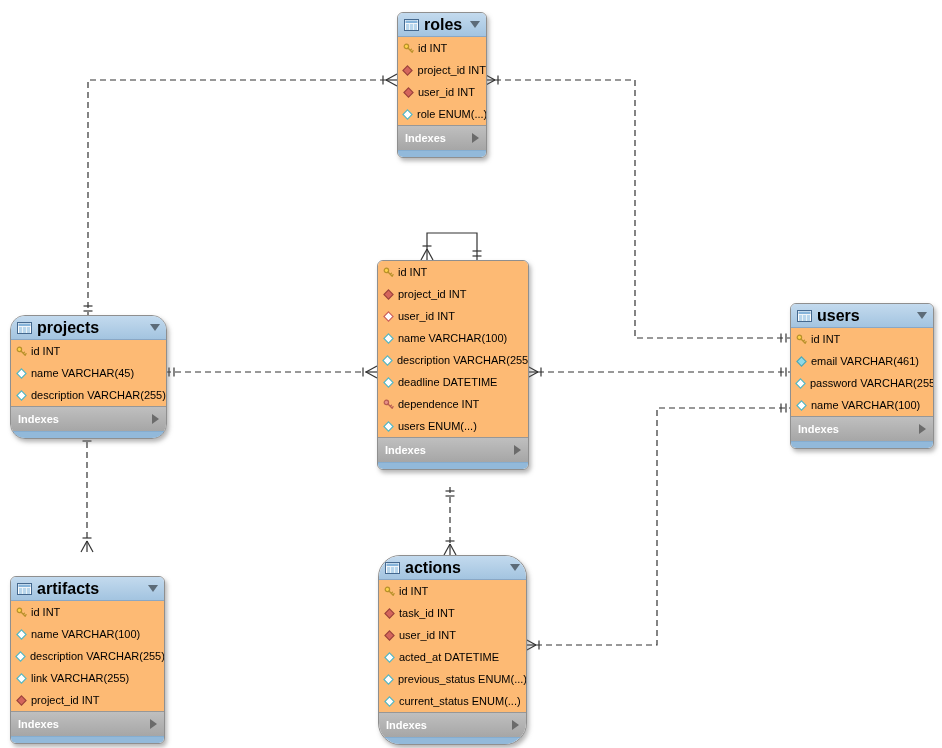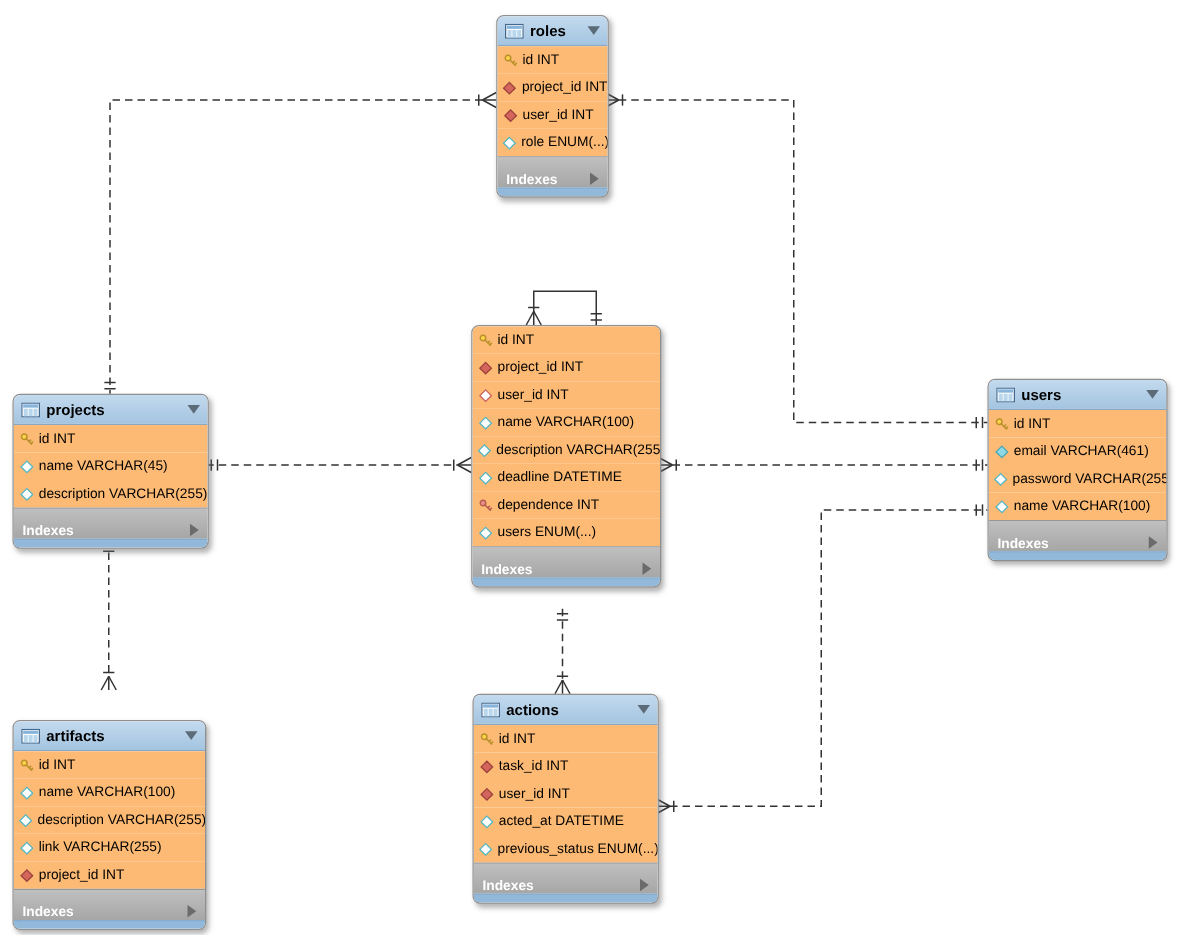--- a/index.html
+++ b/index.html
@@ -17,39 +17,39 @@
     overflow:hidden;
   }
   .tc-title{
     height:24px;
     display:flex;align-items:center;
     gap:5px;padding:0 6px;
     background:linear-gradient(#c3daee,#a3c4e0);
     border-bottom:1px solid #8aa7c4;
     box-sizing:border-box;
   }
-  .tc-name{font-size:12px;font-weight:bold;color:#000;flex:1;white-space:nowrap;}
+  .tc-name{font-size:16px;font-weight:bold;color:#000;flex:1;white-space:nowrap;}
   .tc-caret{
     width:0;height:0;
     border-left:5px solid transparent;
     border-right:5px solid transparent;
     border-top:7px solid #5c6b78;
   }
   .tc-icon{display:flex;align-items:center;}
   .tc-row{
     height:22px;
     display:flex;align-items:center;
     gap:4px;padding-left:4px;
     font-size:11px;color:#000;
     background:#fdba74;white-space:nowrap;
   }
   .tc-row .ri{display:flex;align-items:center;width:12px;justify-content:center;}
   .tc-indexes{
     height:20px;
-    display:flex;
+    display:flex;align-items:center;
     padding:12px 7px;box-sizing:border-box;
     background:linear-gradient(#bfbfbf,#a6a6a6);
     border-top:1px solid #979797;
   }
   .tc-indexes .label{flex:1;font-size:11px;font-weight:bold;color:#ffffff;}
   .tc-indexes .arrow{
     width:0;height:0;
     border-top:5px solid transparent;
     border-bottom:5px solid transparent;
     border-left:7px solid #6b6b6b;
@@ -254,21 +254,21 @@
             </svg>
           </span>
           <span>users ENUM(...)</span>
         </div>
         <div class="tc-indexes">
           <span class="label">Indexes</span>
           <span class="arrow"></span>
         </div>
         <div class="tc-footer"></div>
       </div>
-      <div class="table-card" style="left: 10px; top: 315px; width: 155px;">
+      <div class="table-card" style="left: 10px; top: 315px; width: 155px; border-radius: 15px;">
         <div class="tc-title">
           <span class="tc-icon">
             <svg width="15" height="12" viewBox="0 0 15 12">
               <rect x="0.5" y="0.5" width="14" height="11" fill="#fdfdfd" stroke="#44688e"></rect>
               <rect x="1.5" y="1.5" width="12" height="2.6" fill="#86b4da"></rect>
               <rect x="2" y="5" width="3.2" height="6" fill="#b8d6ec"></rect>
               <rect x="5.9" y="5" width="3.2" height="6" fill="#b8d6ec"></rect>
               <rect x="9.8" y="5" width="3.2" height="6" fill="#b8d6ec"></rect>
             </svg>
           </span>
@@ -413,21 +413,21 @@
             </svg>
           </span>
           <span>project_id INT</span>
         </div>
         <div class="tc-indexes">
           <span class="label">Indexes</span>
           <span class="arrow"></span>
         </div>
         <div class="tc-footer"></div>
       </div>
-      <div class="table-card" style="left: 378px; top: 555px; width: 147px;">
+      <div class="table-card" style="left: 378px; top: 555px; width: 147px; border-radius: 22px;">
         <div class="tc-title">
           <span class="tc-icon">
             <svg width="15" height="12" viewBox="0 0 15 12">
               <rect x="0.5" y="0.5" width="14" height="11" fill="#fdfdfd" stroke="#44688e"></rect>
               <rect x="1.5" y="1.5" width="12" height="2.6" fill="#86b4da"></rect>
               <rect x="2" y="5" width="3.2" height="6" fill="#b8d6ec"></rect>
               <rect x="5.9" y="5" width="3.2" height="6" fill="#b8d6ec"></rect>
               <rect x="9.8" y="5" width="3.2" height="6" fill="#b8d6ec"></rect>
             </svg>
           </span>
@@ -468,20 +468,28 @@
           <span>acted_at DATETIME</span>
         </div>
         <div class="tc-row">
           <span class="ri">
             <svg width="11" height="11" viewBox="0 0 11 11">
               <path d="M5.5 0.9 L10.1 5.5 L5.5 10.1 L0.9 5.5 Z" fill="#ffffff" stroke="#52b6c4" stroke-width="1.1"></path>
             </svg>
           </span>
           <span>previous_status ENUM(...)</span>
         </div>
+        <div class="tc-row">
+          <span class="ri">
+            <svg width="11" height="11" viewBox="0 0 11 11">
+              <path d="M5.5 0.9 L10.1 5.5 L5.5 10.1 L0.9 5.5 Z" fill="#ffffff" stroke="#52b6c4" stroke-width="1.1"></path>
+            </svg>
+          </span>
+          <span>current_status ENUM(...)</span>
+        </div>
         <div class="tc-indexes">
           <span class="label">Indexes</span>
           <span class="arrow"></span>
         </div>
         <div class="tc-footer"></div>
       </div>
     </div>
 </div>
 
 </body></html>

